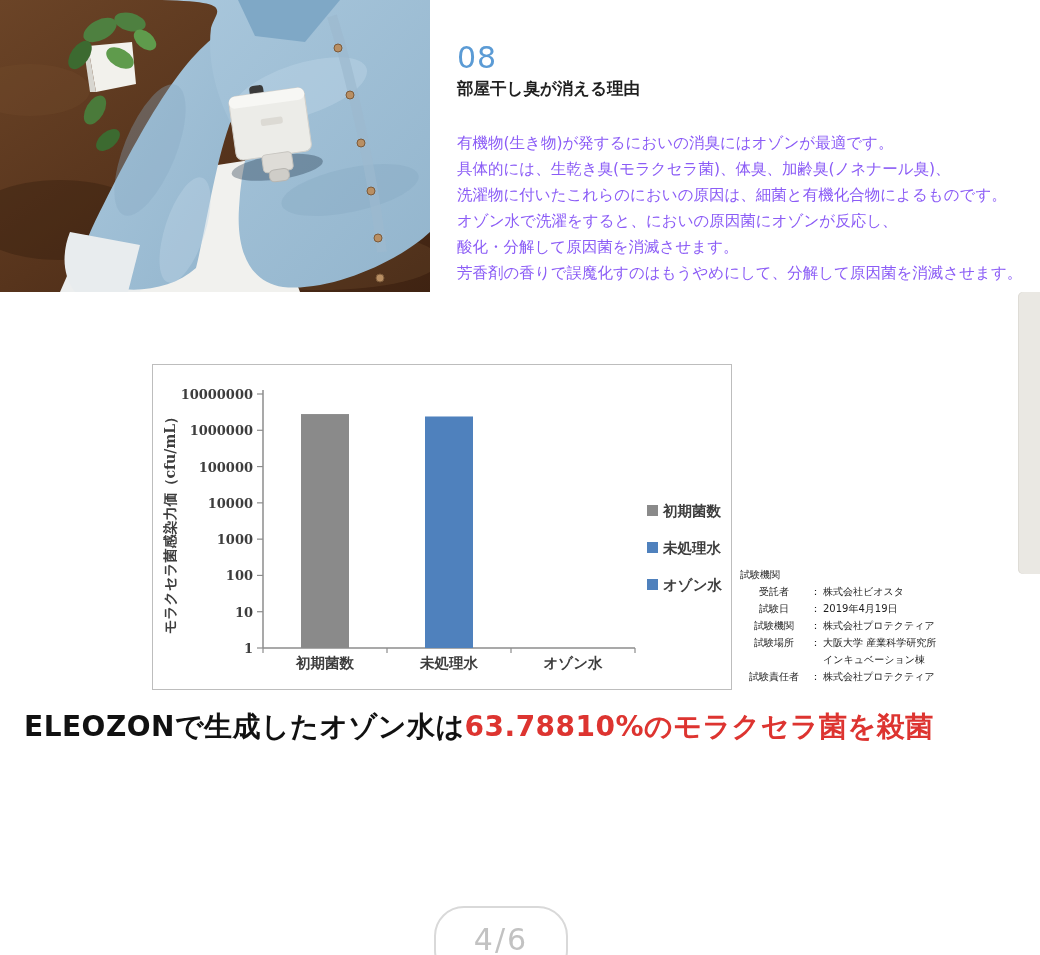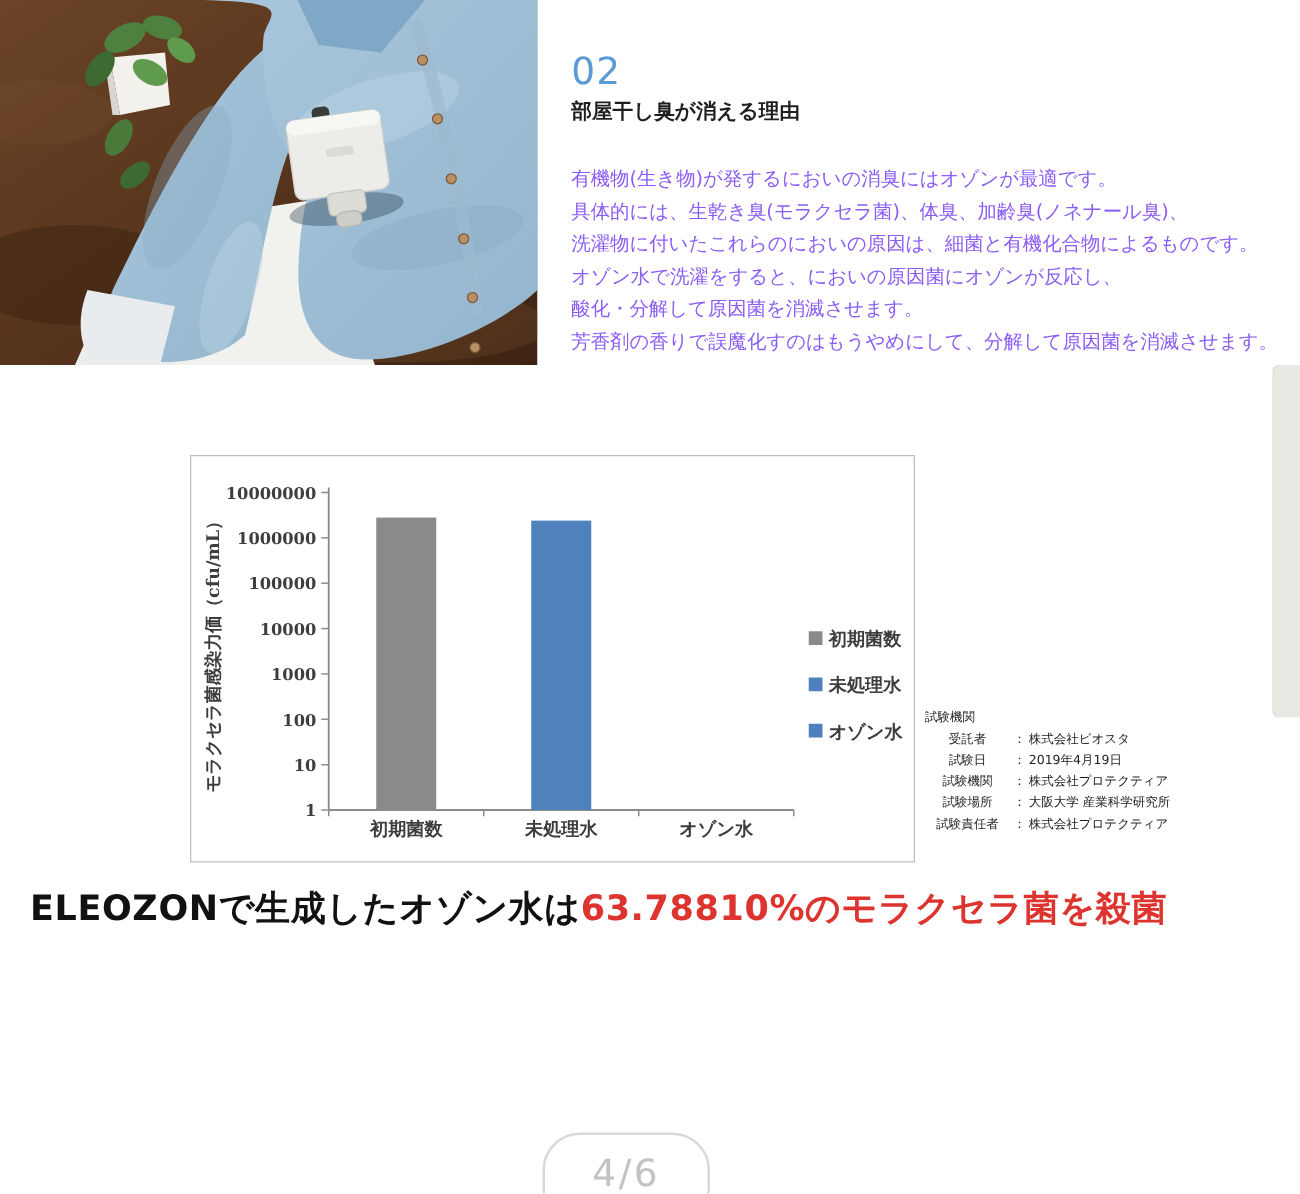--- a/index.html
+++ b/index.html
@@ -115,21 +115,21 @@
         <rect x="255" y="84" width="14" height="14" rx="4" fill="#3a3a3a"></rect>
         <rect x="233" y="92" width="76" height="64" rx="7" fill="#ececE8" stroke="#d2d0cb"></rect>
         <rect x="233" y="92" width="76" height="12" rx="6" fill="#f7f7f4"></rect>
         <rect x="262" y="118" width="22" height="7" rx="2" fill="#dcdad4"></rect>
         <rect x="258" y="154" width="30" height="18" rx="4" fill="#dedcd7" stroke="#c6c4bf"></rect>
         <rect x="263" y="170" width="20" height="12" rx="5" fill="#cfcdc8" stroke="#b8b6b1"></rect>
       </g>
     </svg>
   </div>
 
-  <div id="section-number" class="abs">02</div>
+  <div id="section-number" class="abs">08</div>
   <div id="section-title" class="abs">部屋干し臭が消える理由</div>
 
   <div id="paragraph" class="abs">
       <div class="pline">有機物(生き物)が発するにおいの消臭にはオゾンが最適です。</div>
       <div class="pline">具体的には、生乾き臭(モラクセラ菌)、体臭、加齢臭(ノネナール臭)、</div>
       <div class="pline">洗濯物に付いたこれらのにおいの原因は、細菌と有機化合物によるものです。</div>
       <div class="pline">オゾン水で洗濯をすると、においの原因菌にオゾンが反応し、</div>
       <div class="pline">酸化・分解して原因菌を消滅させます。</div>
       <div class="pline">芳香剤の香りで誤魔化すのはもうやめにして、分解して原因菌を消滅させます。</div>
     </div>
@@ -191,20 +191,25 @@
         <span class="ti-label">試験機関</span>
         <span class="ti-colon">：</span>
         <span>株式会社プロテクティア</span>
       </div>
       <div class="ti-row">
         <span class="ti-label">試験場所</span>
         <span class="ti-colon">：</span>
         <span>大阪大学 産業科学研究所</span>
       </div>
       <div class="ti-row">
+        <span class="ti-label"></span>
+        <span class="ti-colon"></span>
+        <span>インキュベーション棟</span>
+      </div>
+      <div class="ti-row">
         <span class="ti-label">試験責任者</span>
         <span class="ti-colon">：</span>
         <span>株式会社プロテクティア</span>
       </div>
     </div>
 
   <div id="statement" class="abs">
     <span>ELEOZONで生成したオゾン水は</span><span class="hl">63.78810%のモラクセラ菌を殺菌</span>
   </div>
 

